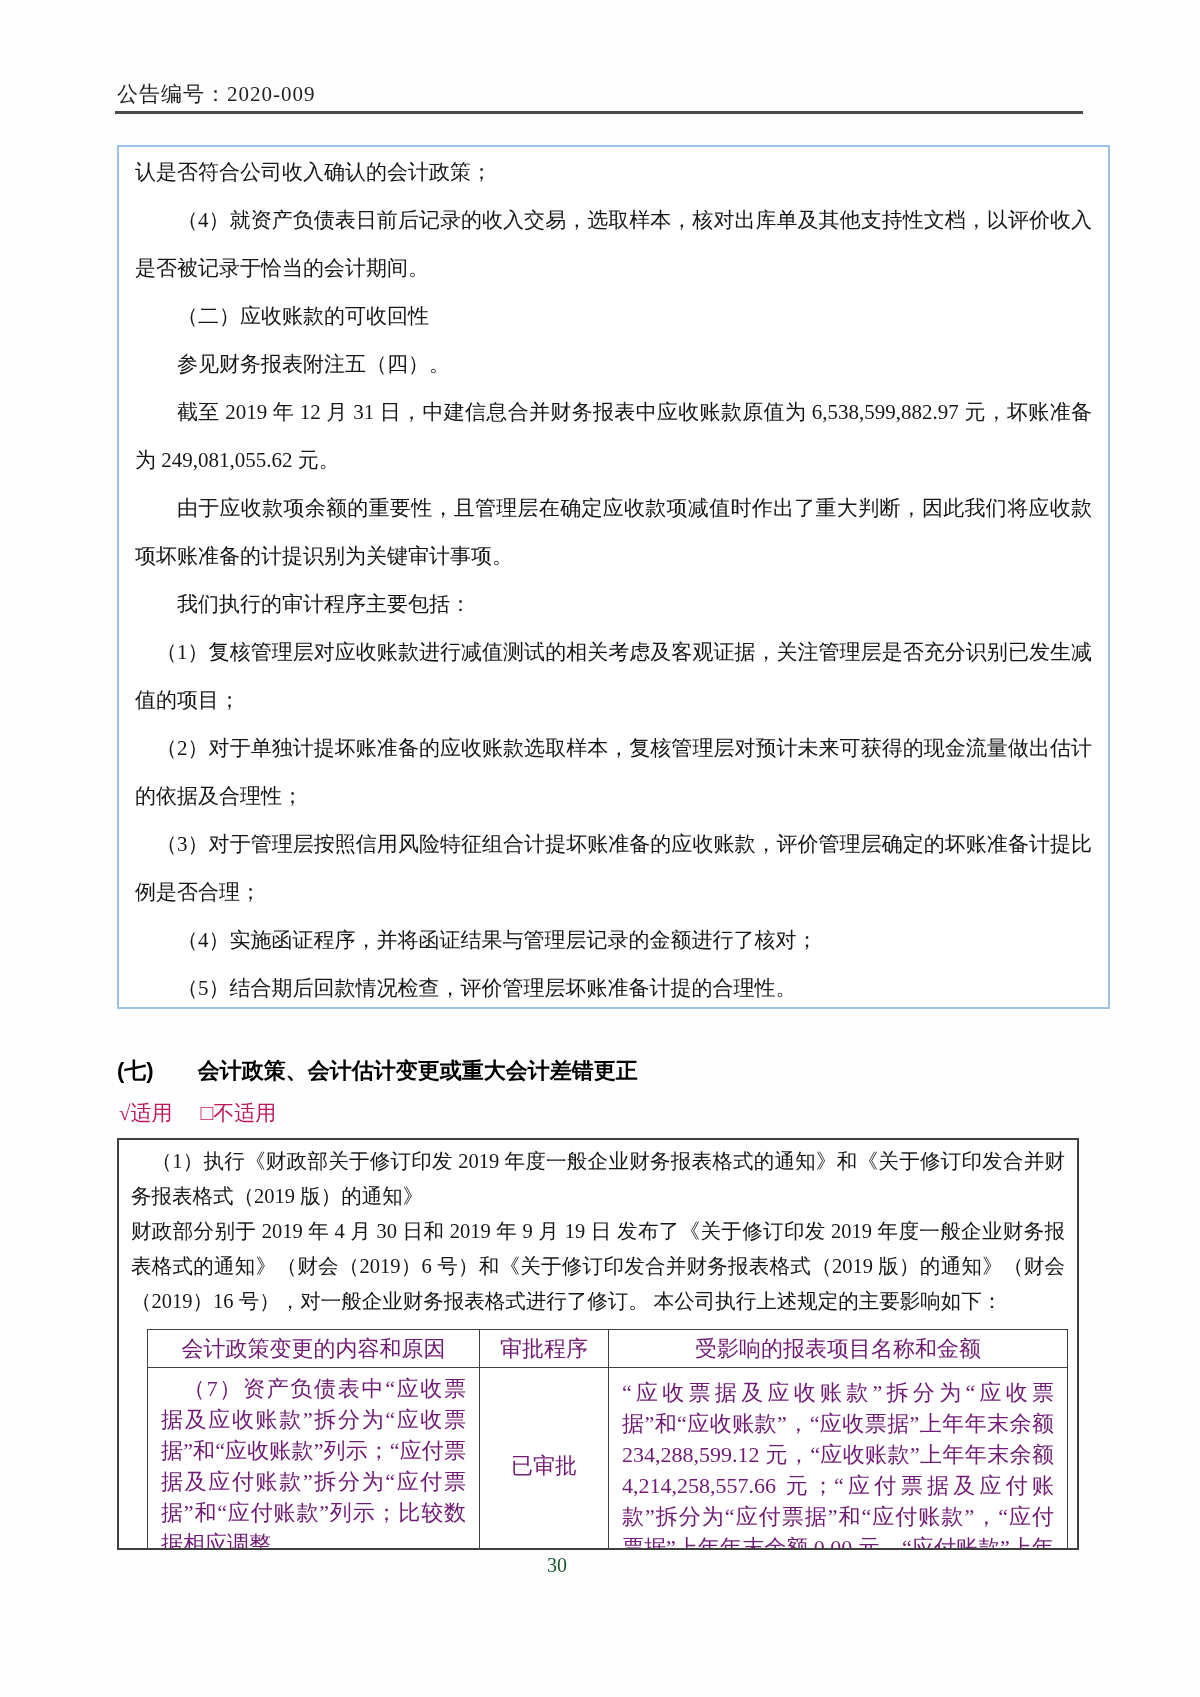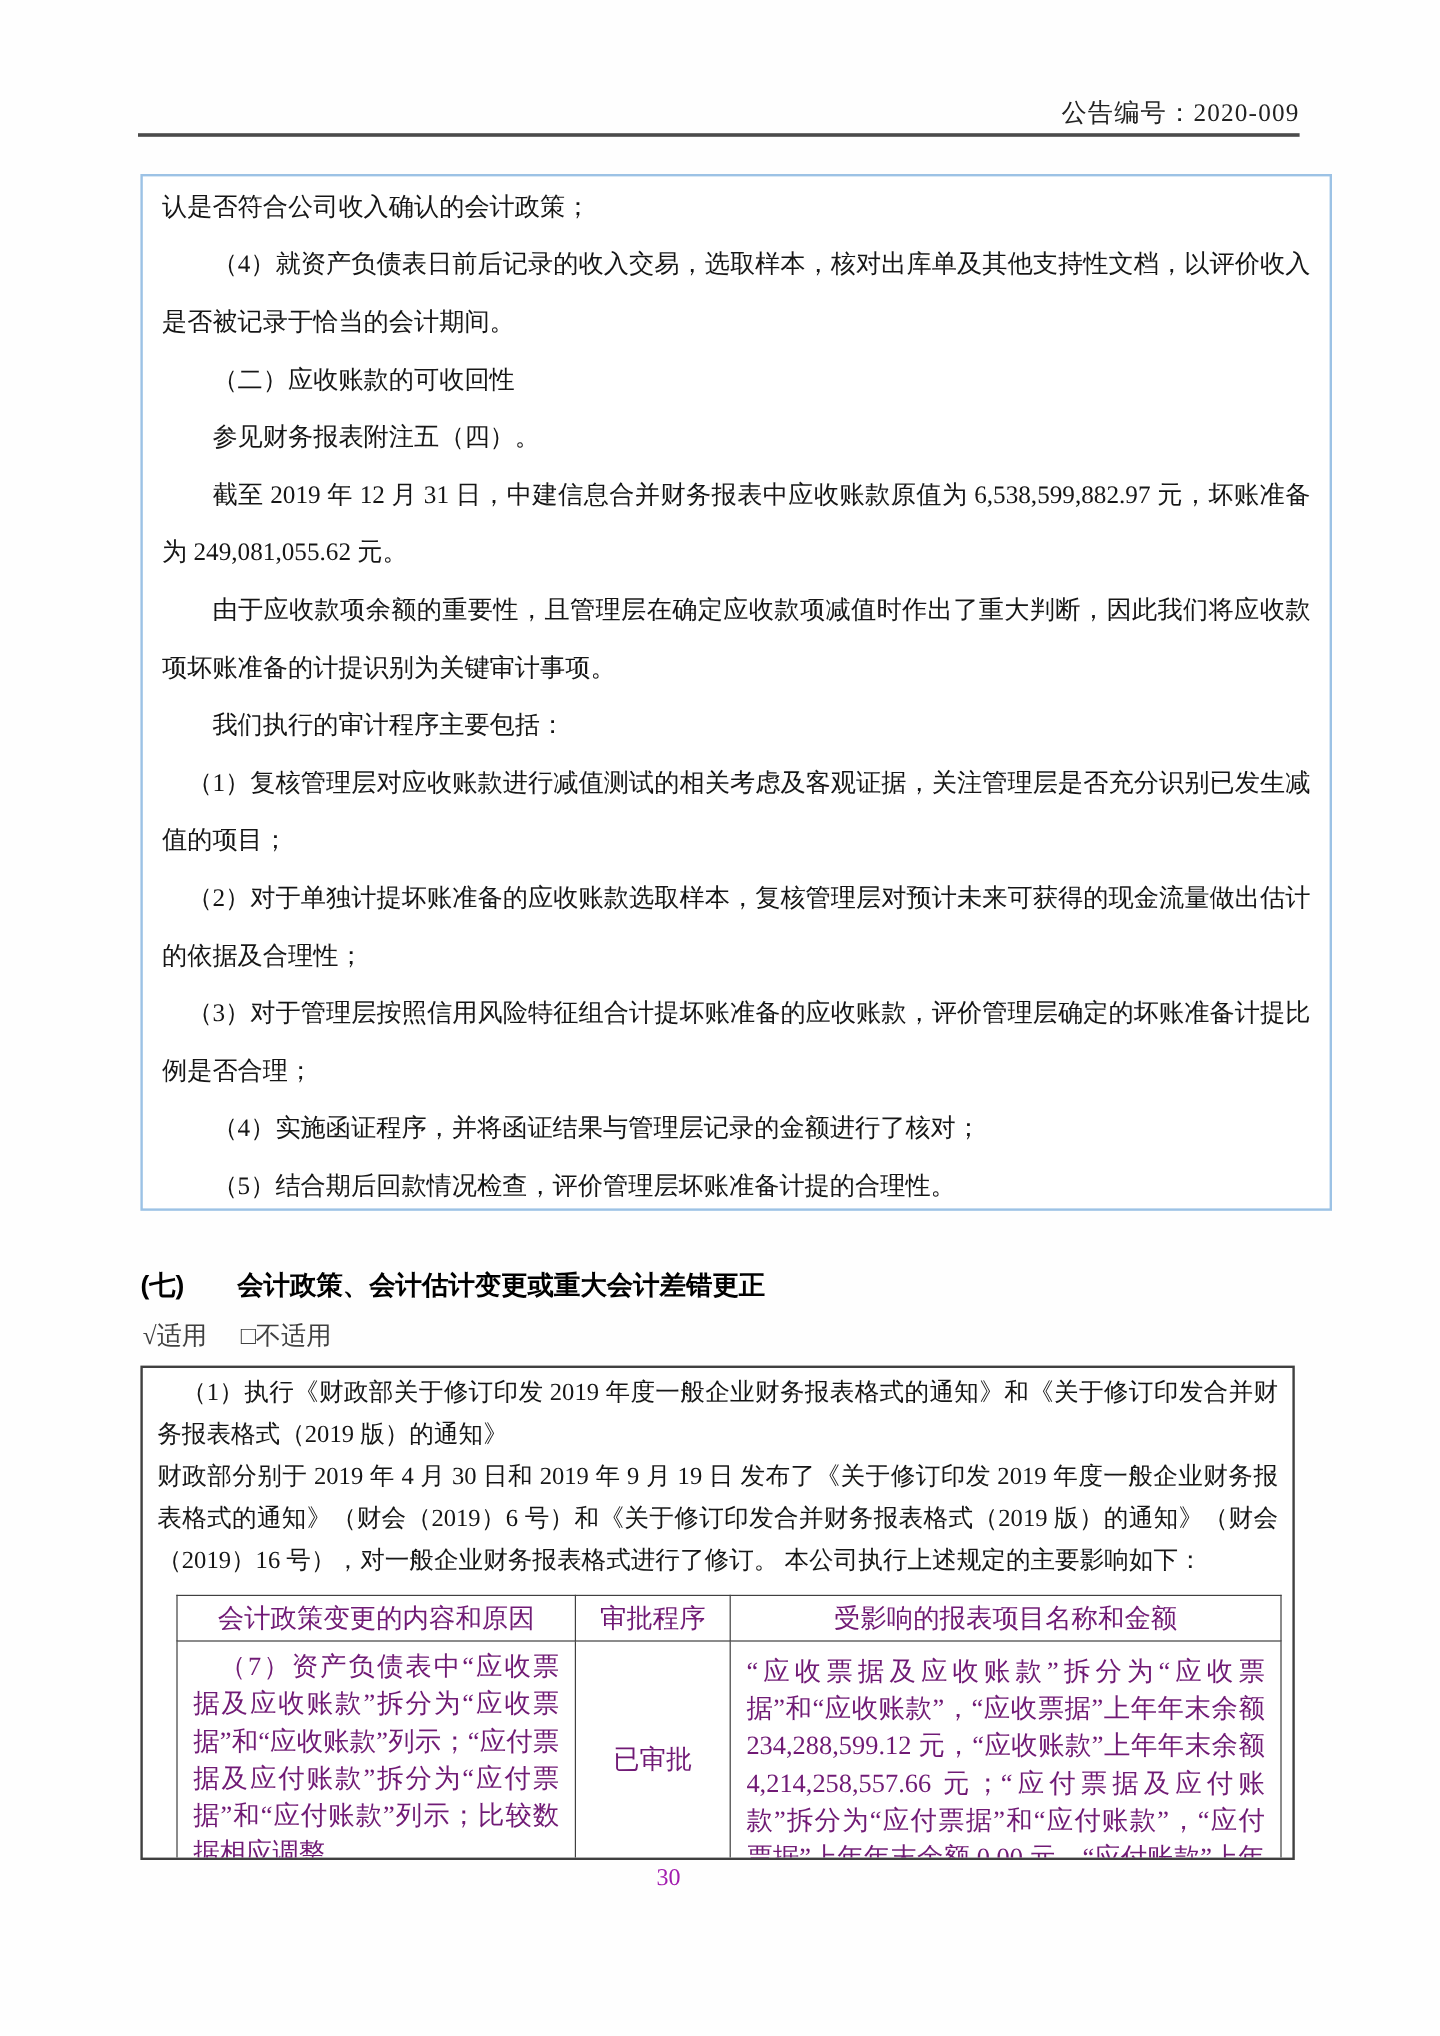--- a/index.html
+++ b/index.html
@@ -7,21 +7,21 @@
     width:1200px;height:1697px;
     background:#ffffff;
     font-family:"Liberation Serif","DejaVu Serif",serif;
     color:#161616;
   }
   .page{position:relative;width:1200px;height:1697px;overflow:hidden;background:#fefefe;}
 
   
   .doc-header{
     position:absolute;top:80px;left:117px;width:966px;
-    text-align:right;font-size:21px;letter-spacing:1px;color:#222;
+    text-align:left;font-size:21px;letter-spacing:1px;color:#222;
   }
   .header-rule{
     position:absolute;top:111px;left:115px;width:968px;height:3px;
     background:#4b4b4b;
   }
 
   
   .audit-box{
     position:absolute;top:145px;left:117px;width:993px;height:864px;
     box-sizing:border-box;border:2px solid #9CC2E5;
@@ -39,21 +39,21 @@
   .section-heading{
     position:absolute;top:1056px;left:117px;width:966px;
     font-size:22px;font-weight:bold;color:#000000;
     font-family:"Liberation Sans","DejaVu Sans",sans-serif;
   }
   .section-heading .sec-title{margin-left:44px;}
 
   
   .applicability{
     position:absolute;top:1099px;left:119px;width:900px;
-    font-size:21px;color:#404040;
+    font-size:21px;color:#be185d;
   }
   .applicability .na{margin-left:28px;}
 
   
   .policy-box{
     position:absolute;top:1138px;left:117px;width:962px;height:412px;
     box-sizing:border-box;border:2px solid #404040;
     padding:4px 12px 0 12px;background:#fff;overflow:hidden;
   }
   .policy-box p{
@@ -87,21 +87,21 @@
   .cell-approval-inner{text-align:center;}
   .cell-impact-td{vertical-align:top;}
   .cell-impact-inner{
     padding:4px 12px 0 12px;line-height:31px;height:182px;overflow:hidden;
     text-align:justify;text-justify:inter-ideograph;
   }
 
   
   .page-number{
     position:absolute;top:1554px;left:117px;width:880px;
-    text-align:center;font-size:20px;color:#a21caf;
+    text-align:center;font-size:20px;color:#14532d;
   }
 </style>
 </head>
 <body>
 
 <div class="page">
 
   <div class="doc-header">公告编号：2020-009</div>
   <div class="header-rule"></div>
 

